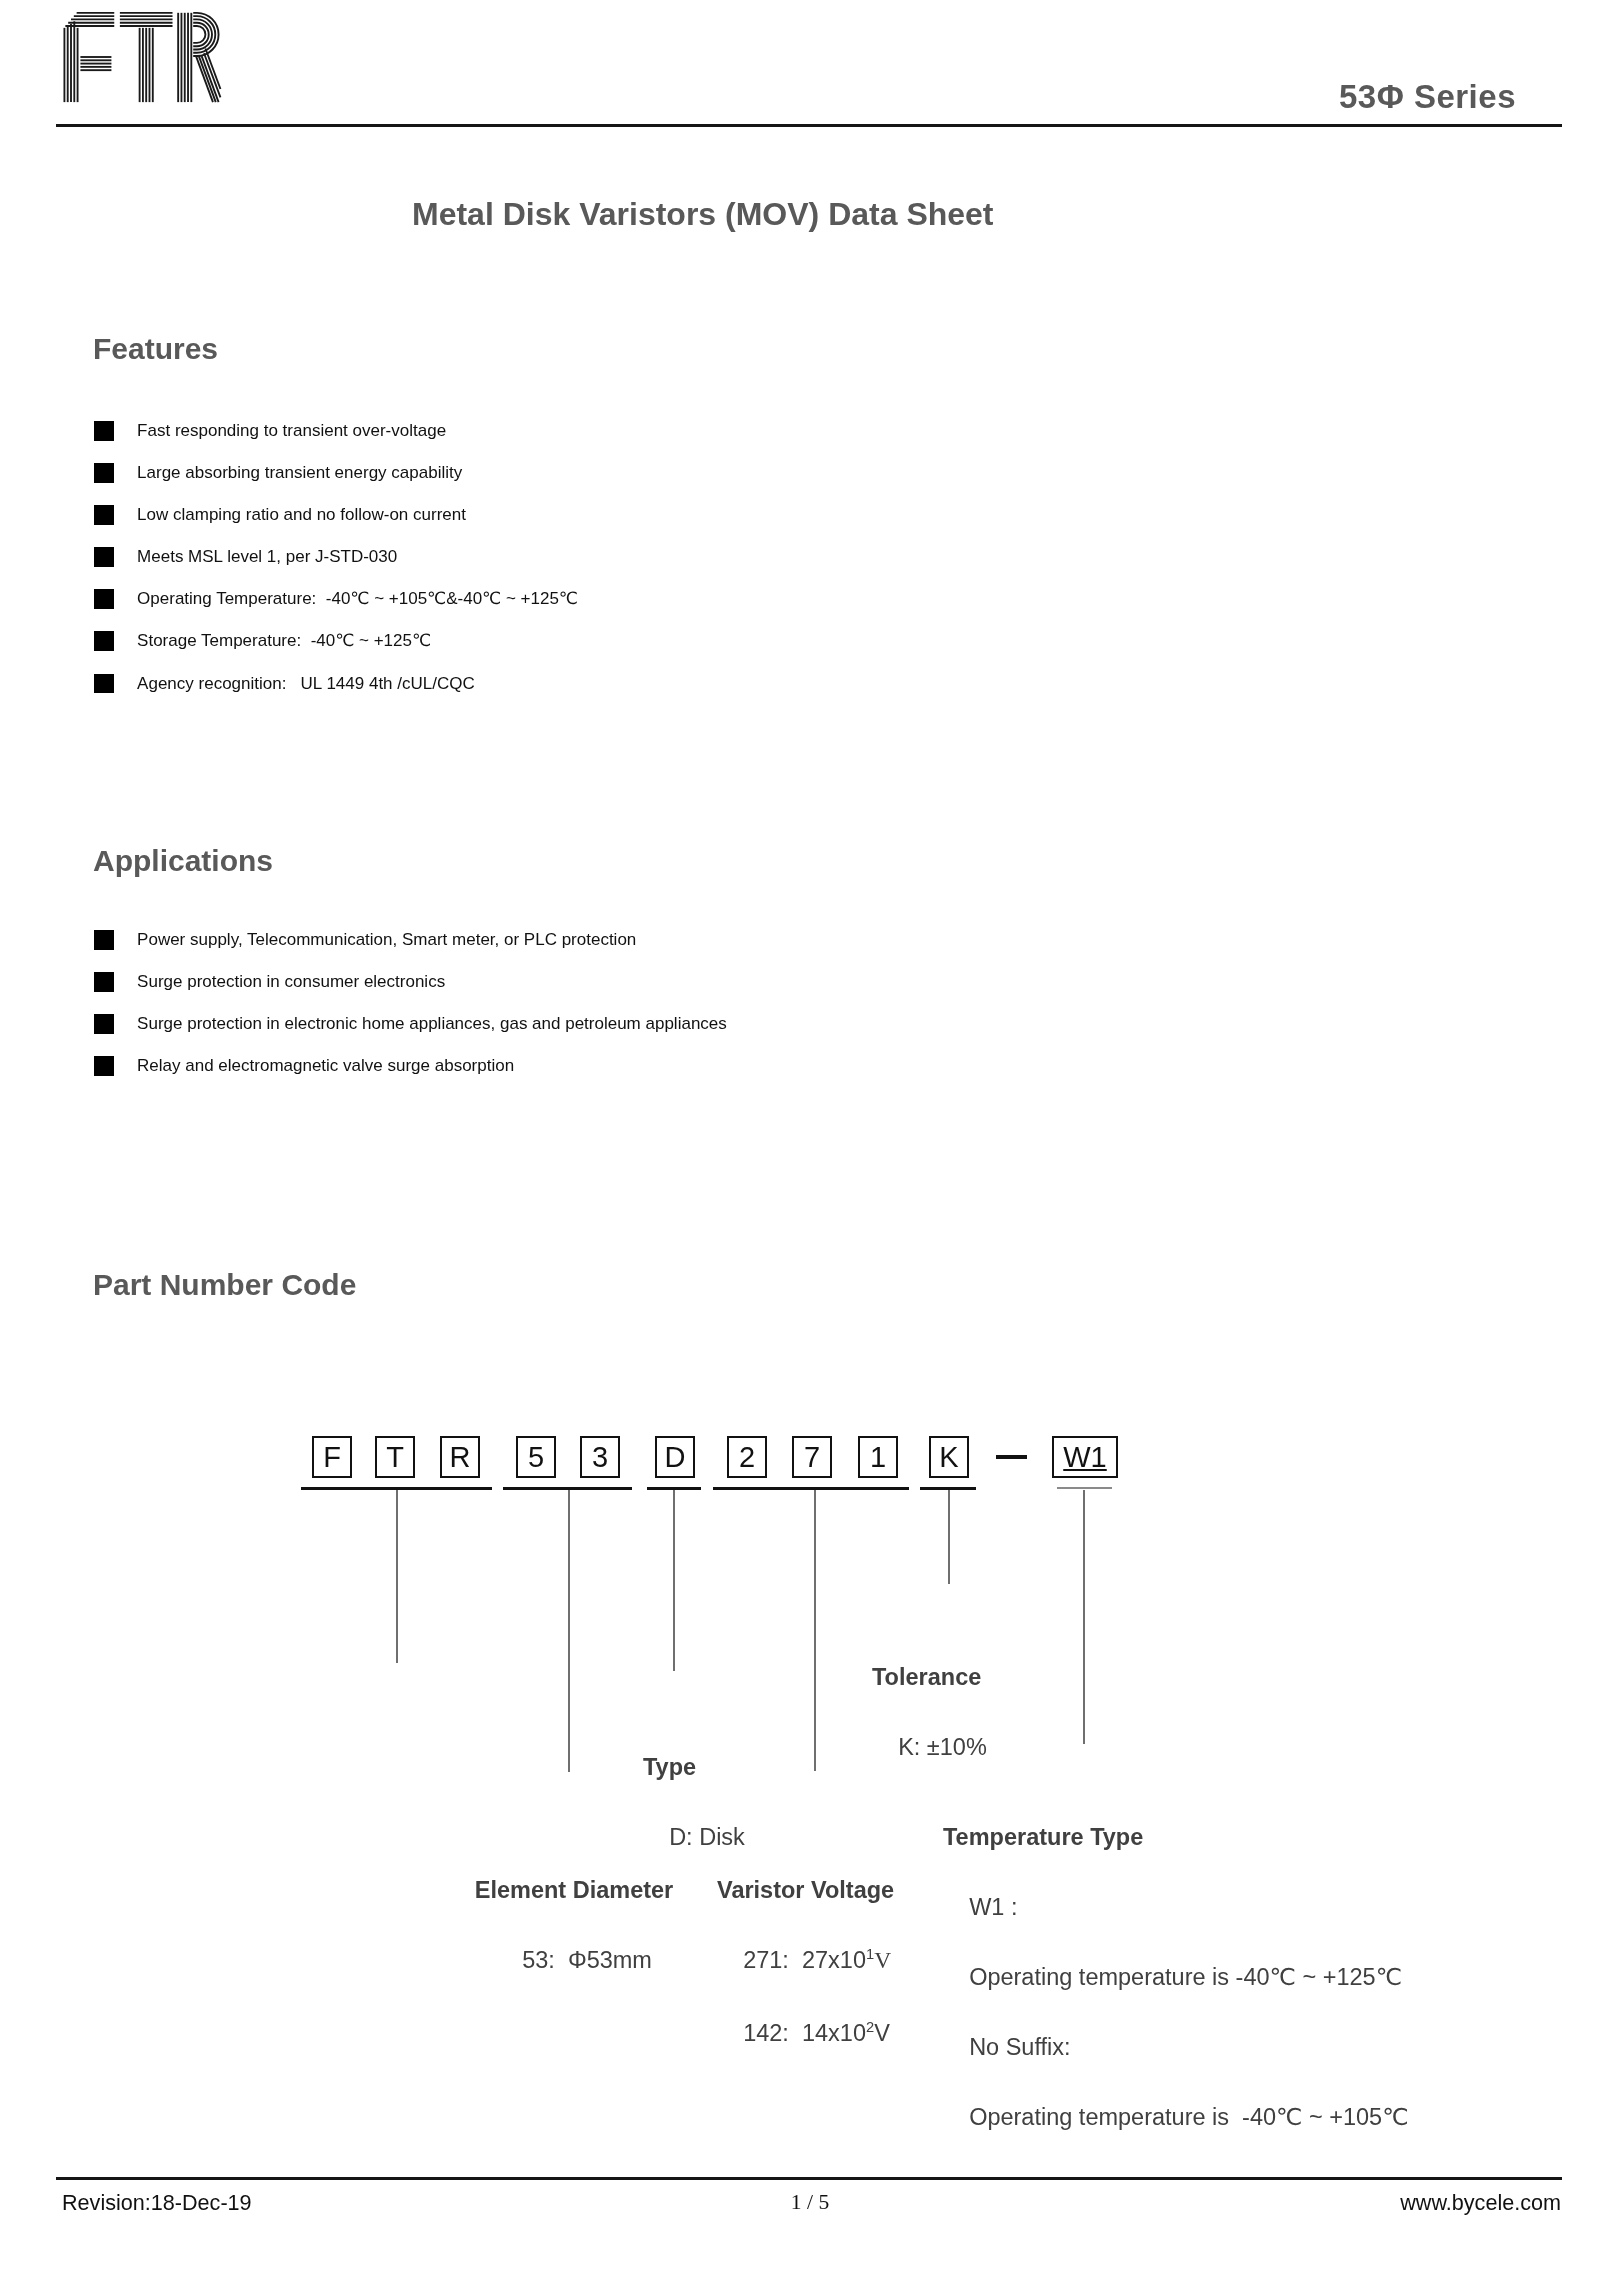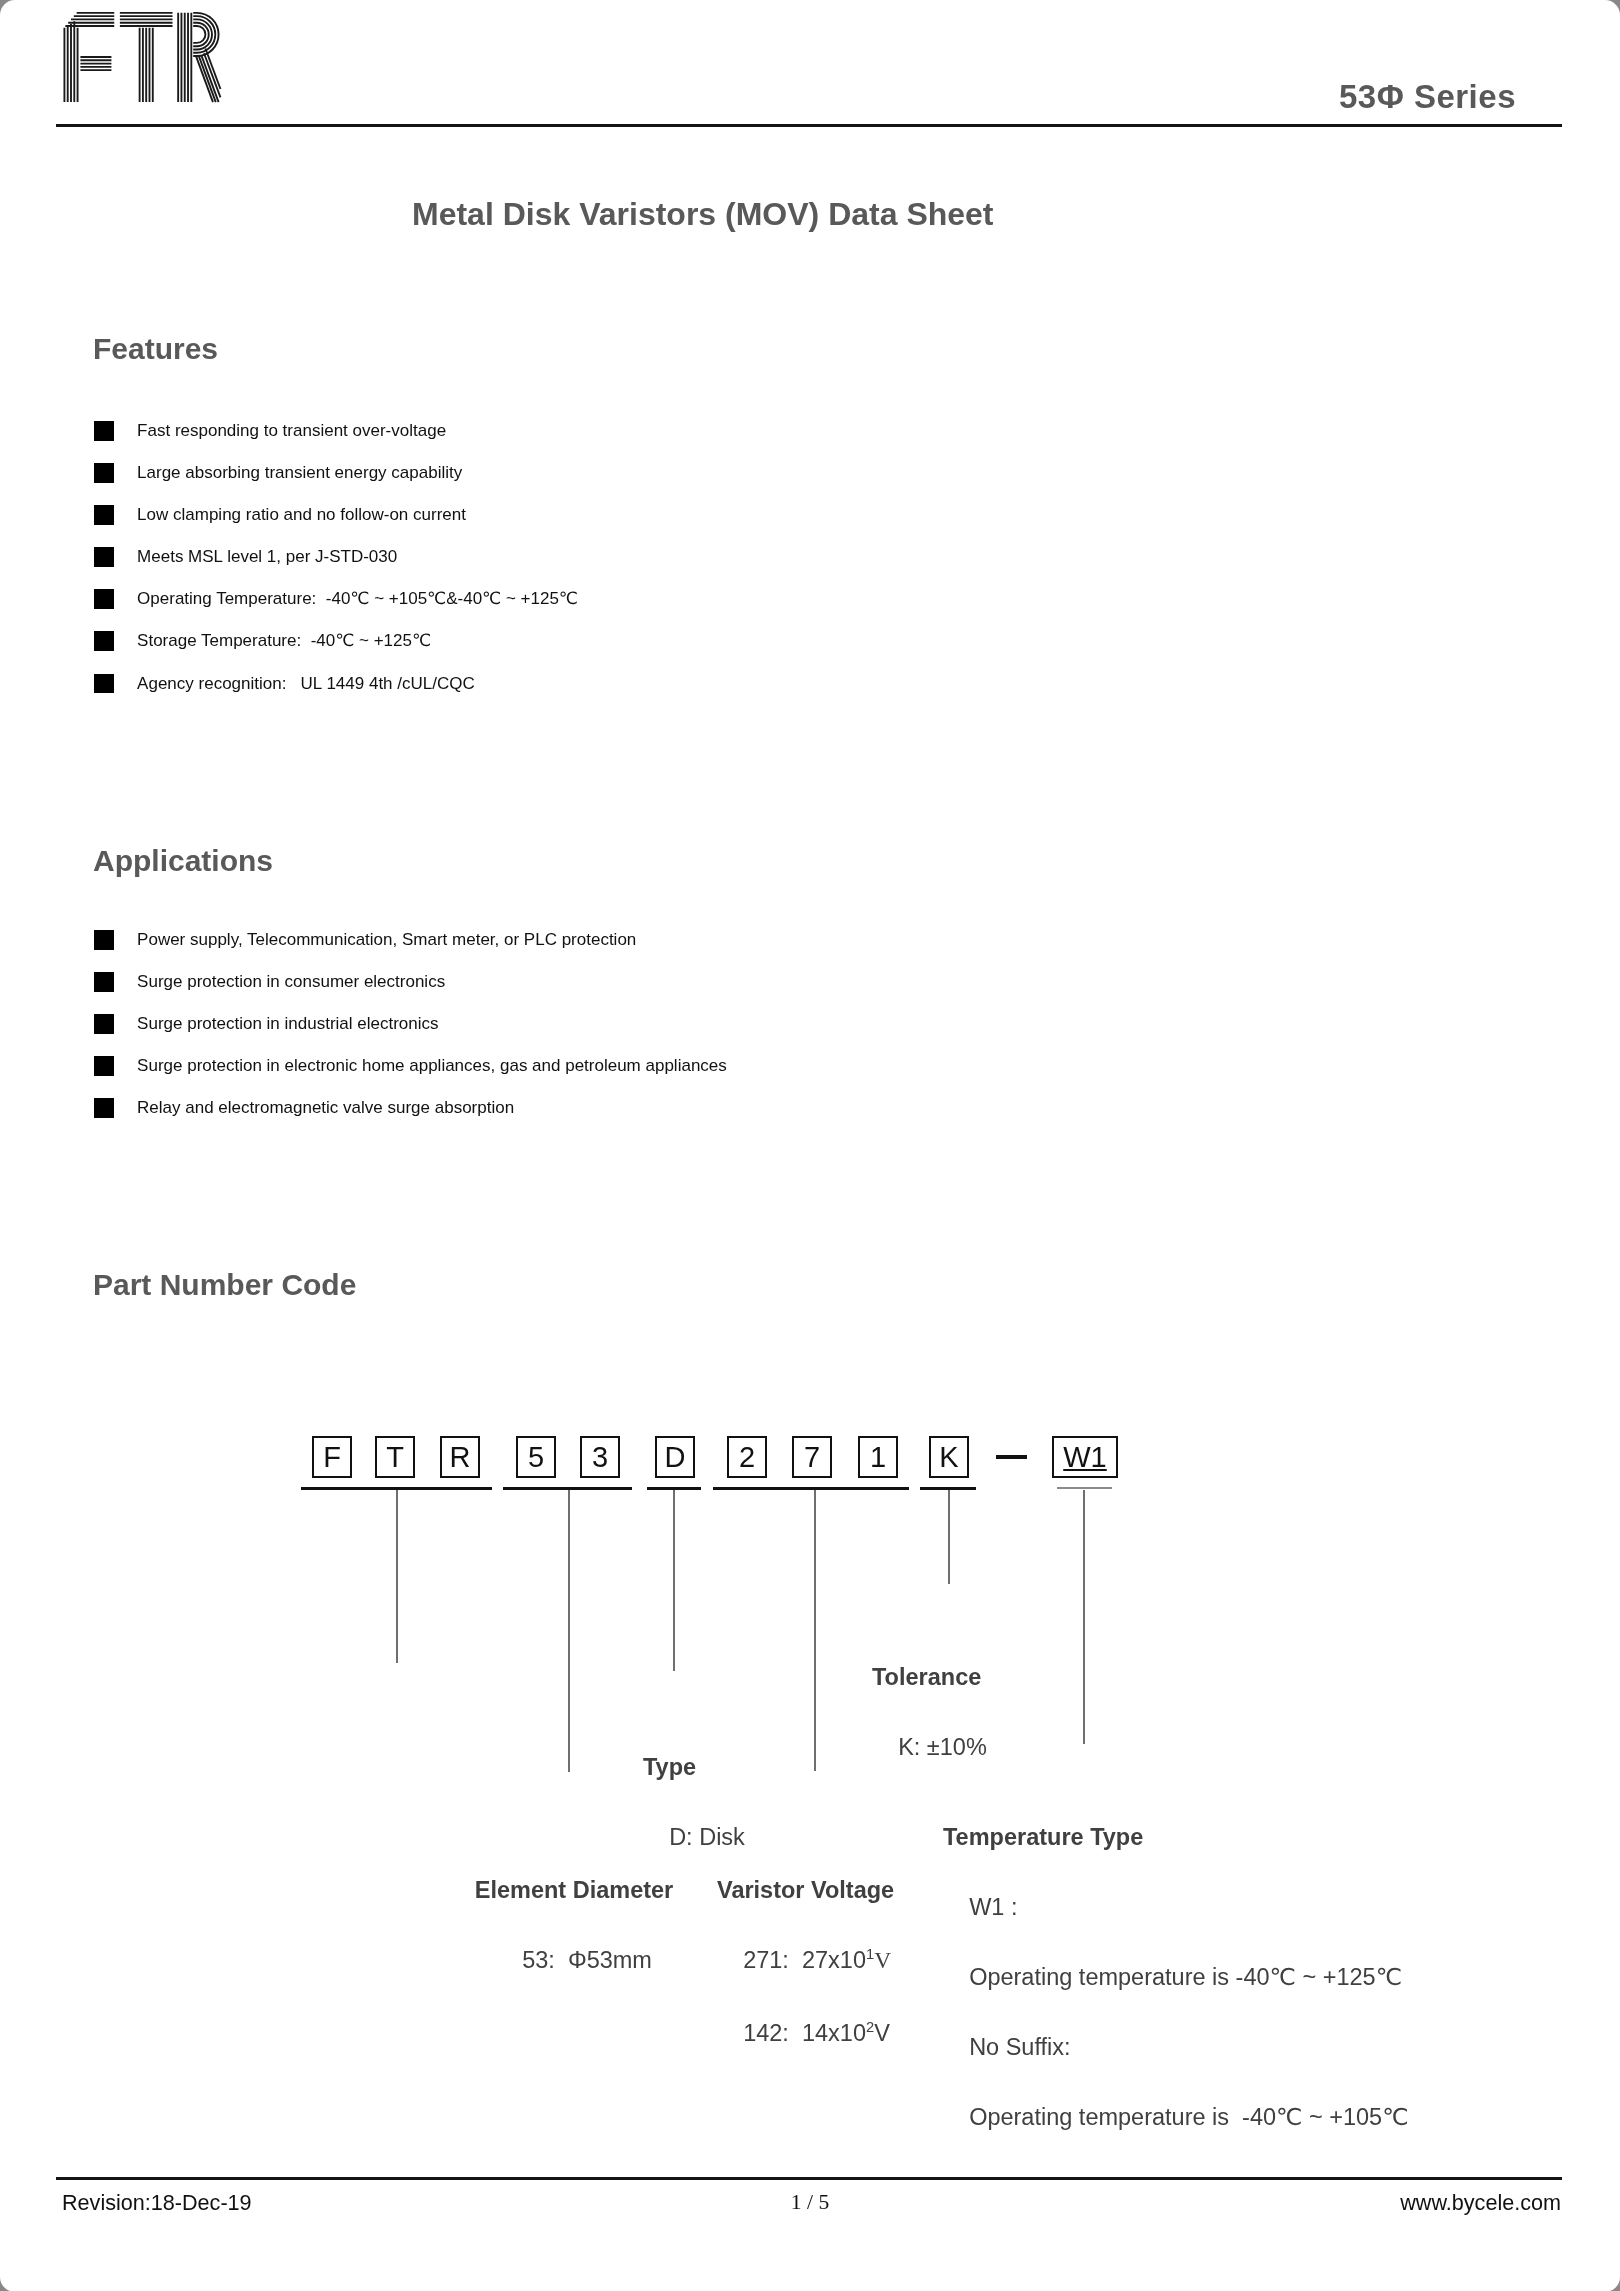--- a/index.html
+++ b/index.html
@@ -1,21 +1,20 @@
 <!DOCTYPE html>
 <html><head>
 <meta charset="utf-8">
 <style>
   html,body { margin:0; padding:0; background:#888; }
   .page {
     position:relative; width:1620px; height:2292px; margin:0 auto;
     background:#ffffff; overflow:hidden;
     font-family:"Liberation Sans","DejaVu Sans",sans-serif;
     color:#111;
-    border-radius:15px;
   }
 
   
   .logo-svg { position:absolute; left:59px; top:9.8px; width:165px; height:94px; }
   .series {
     position:absolute; right:104px; top:78px;
     font-size:33px; font-weight:bold; color:#595959; letter-spacing:0.5px;
   }
   .header-rule { position:absolute; left:56px; top:124px; width:1506px; height:2.9px; background:#151515; }
 
@@ -138,21 +137,20 @@
     <li><span class="sq"></span><span>Meets MSL level 1, per J-STD-030</span></li>
     <li><span class="sq"></span><span>Operating Temperature:  -40℃ ~ +105℃&amp;-40℃ ~ +125℃</span></li>
     <li><span class="sq"></span><span>Storage Temperature:  -40℃ ~ +125℃</span></li>
     <li><span class="sq"></span><span>Agency recognition:   UL 1449 4th /cUL/CQC</span></li>
   </ul>
 
   <div class="section-heading" style="top:844px;">Applications</div>
   <ul class="bullet-list" style="top:929px;">
     <li><span class="sq"></span><span>Power supply, Telecommunication, Smart meter, or PLC protection</span></li>
     <li><span class="sq"></span><span>Surge protection in consumer electronics</span></li>
-    <li><span class="sq"></span><span>Surge protection in industrial electronics</span></li>
     <li><span class="sq"></span><span>Surge protection in electronic home appliances, gas and petroleum appliances</span></li>
     <li><span class="sq"></span><span>Relay and electromagnetic valve surge absorption</span></li>
   </ul>
 
   <div class="section-heading" style="top:1268px;">Part Number Code</div>
 
   <div class="pn-box" style="left:312px;">F</div>
   <div class="pn-box" style="left:375px;">T</div>
   <div class="pn-box" style="left:440px;">R</div>
   <div class="pn-box" style="left:516px;">5</div>

